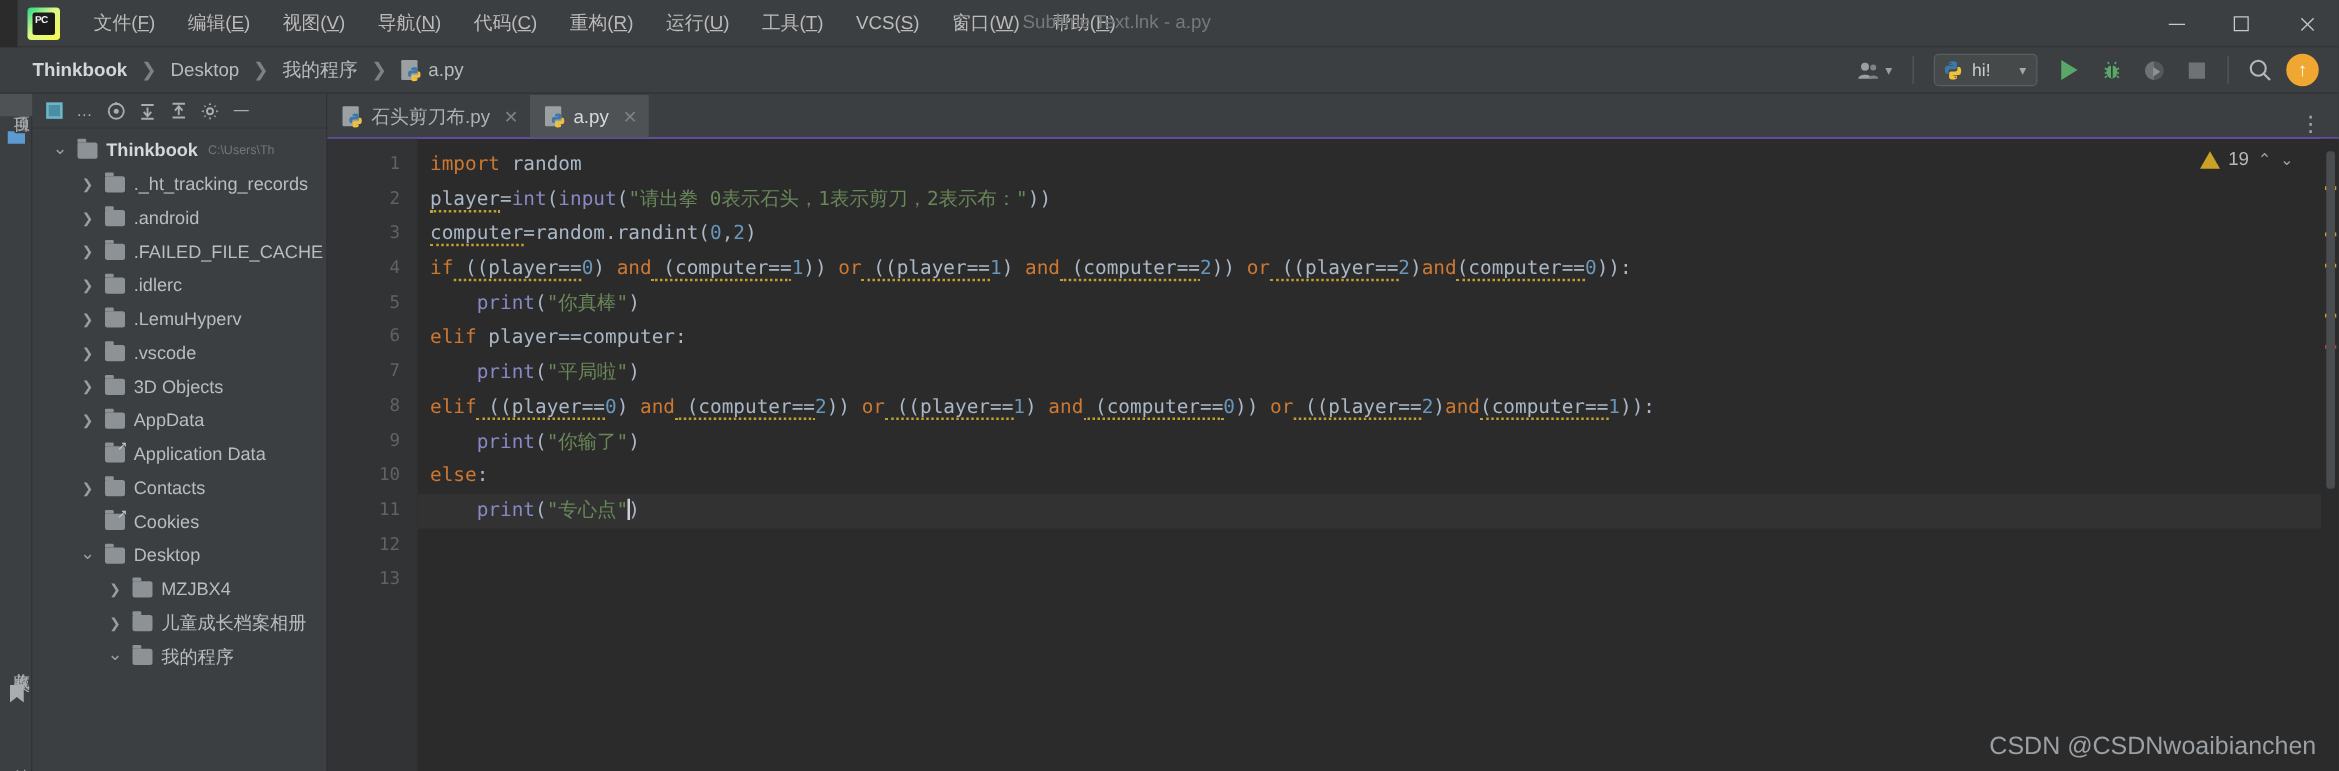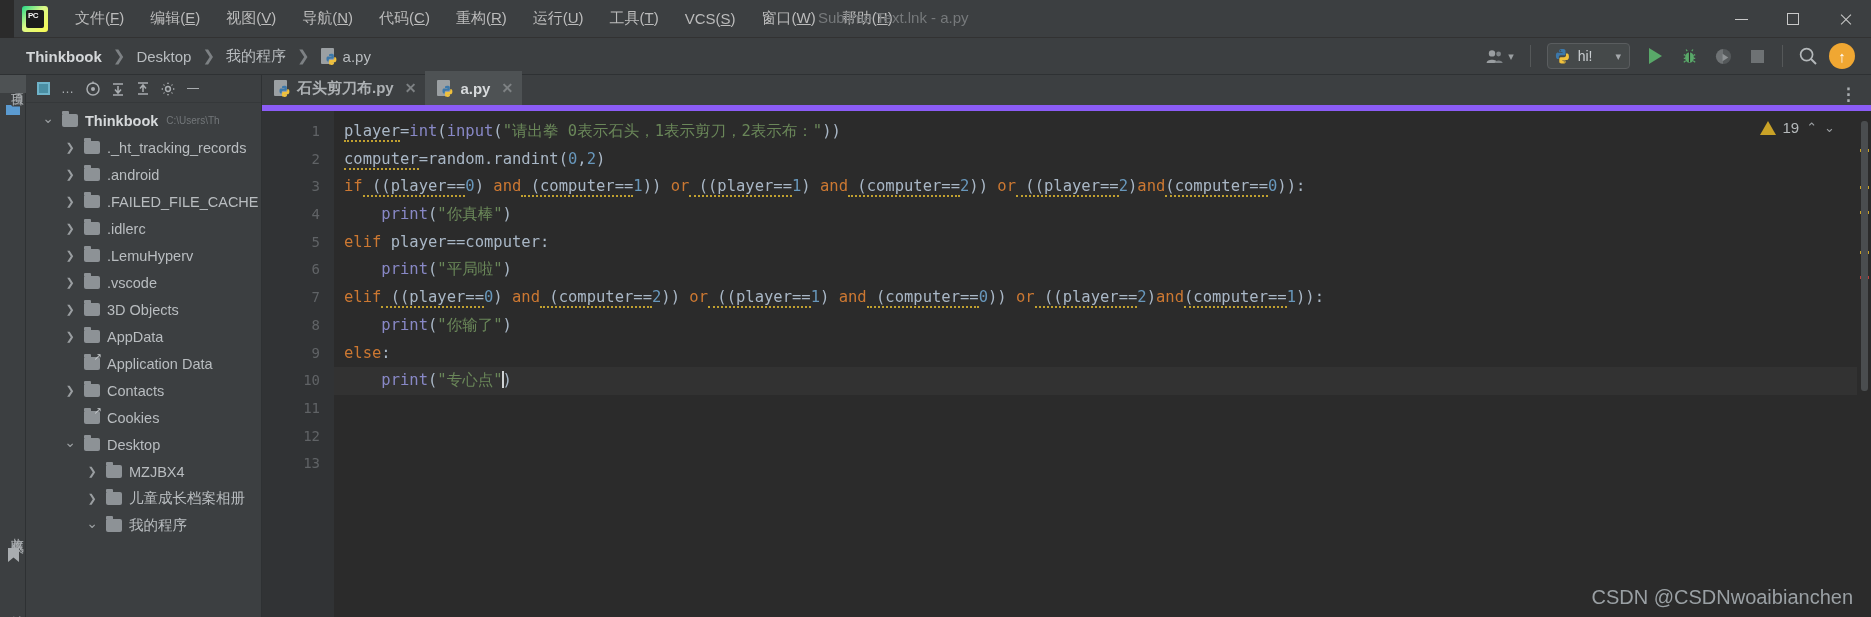--- a/index.html
+++ b/index.html
@@ -142,22 +142,21 @@
   .folder-ico.link:after {
     content:'↗'; position:absolute; right:-2px; top:-6px; color:#c9cdd0; font-size:10px;
   }
   .tree-label.bold { font-weight: bold; color: #d6d9db; }
   .tree-path { color: #73777a; margin-left: 8px; font-size: 10px; }
 
   
   .tabbar {
     position: absolute; left: 262px; top: 75px; width: 1609px; height: 36px;
     background: #3c3f41; display: flex; align-items: flex-end;
-    border-bottom: 6px solid #8b5cf6;
-    font-weight: bold;
+    border-bottom: 1px solid #8b5cf6;
   }
   .tab {
     display: flex; align-items: center; gap: 7px; height: 34px;
     padding: 0 9px 0 12px; color: #adb1b4; font-size: 15px; white-space: nowrap;
   }
   .tab.active { background: #4e5254; color: #d7dadc; }
   .tab .close-x { color: #7e8284; font-size: 14px; margin-left: 4px; }
   .py-ico {
     width: 16px; height: 17px; position: relative; flex: 0 0 16px;
   }
@@ -527,20 +526,21 @@
         <div class="ln">6</div>
         <div class="ln">7</div>
         <div class="ln">8</div>
         <div class="ln">9</div>
         <div class="ln">10</div>
         <div class="ln">11</div>
         <div class="ln">12</div>
         <div class="ln">13</div>
       </div>
     <div class="code-area" id="codearea">
+        <div class="code-line"><span class="k-kw">import</span><span class="k-id"> random</span></div>
         <div class="code-line"><span class="k-id k-warn">player</span><span class="k-id">=</span><span class="k-fn">int</span><span class="k-id">(</span><span class="k-fn">input</span><span class="k-id">(</span><span class="k-str">"请出拳 0表示石头，1表示剪刀，2表示布："</span><span class="k-id">))</span></div>
         <div class="code-line"><span class="k-id k-warn">computer</span><span class="k-id">=</span><span class="k-id">random</span><span class="k-id">.randint(</span><span class="k-num">0</span><span class="k-id">,</span><span class="k-num">2</span><span class="k-id">)</span></div>
         <div class="code-line"><span class="k-kw">if</span><span class="k-id k-warn"> ((player==</span><span class="k-num">0</span><span class="k-id">) </span><span class="k-kw">and</span><span class="k-id k-warn"> (computer==</span><span class="k-num">1</span><span class="k-id">)) </span><span class="k-kw">or</span><span class="k-id k-warn"> ((player==</span><span class="k-num">1</span><span class="k-id">) </span><span class="k-kw">and</span><span class="k-id k-warn"> (computer==</span><span class="k-num">2</span><span class="k-id">)) </span><span class="k-kw">or</span><span class="k-id k-warn"> ((player==</span><span class="k-num">2</span><span class="k-id">)</span><span class="k-kw">and</span><span class="k-id k-warn">(computer==</span><span class="k-num">0</span><span class="k-id">)):</span></div>
         <div class="code-line"><span class="k-id">    </span><span class="k-fn">print</span><span class="k-id">(</span><span class="k-str">"你真棒"</span><span class="k-id">)</span></div>
         <div class="code-line"><span class="k-kw">elif</span><span class="k-id"> player==computer:</span></div>
         <div class="code-line"><span class="k-id">    </span><span class="k-fn">print</span><span class="k-id">(</span><span class="k-str">"平局啦"</span><span class="k-id">)</span></div>
         <div class="code-line"><span class="k-kw">elif</span><span class="k-id k-warn"> ((player==</span><span class="k-num">0</span><span class="k-id">) </span><span class="k-kw">and</span><span class="k-id k-warn"> (computer==</span><span class="k-num">2</span><span class="k-id">)) </span><span class="k-kw">or</span><span class="k-id k-warn"> ((player==</span><span class="k-num">1</span><span class="k-id">) </span><span class="k-kw">and</span><span class="k-id k-warn"> (computer==</span><span class="k-num">0</span><span class="k-id">)) </span><span class="k-kw">or</span><span class="k-id k-warn"> ((player==</span><span class="k-num">2</span><span class="k-id">)</span><span class="k-kw">and</span><span class="k-id k-warn">(computer==</span><span class="k-num">1</span><span class="k-id">)):</span></div>
         <div class="code-line"><span class="k-id">    </span><span class="k-fn">print</span><span class="k-id">(</span><span class="k-str">"你输了"</span><span class="k-id">)</span></div>
         <div class="code-line"><span class="k-kw">else</span><span class="k-id">:</span></div>
         <div class="code-line caret-line"><span class="k-id">    </span><span class="k-fn">print</span><span class="k-id">(</span><span class="k-str">"专心点"</span><span class="caret"></span><span class="k-id">)</span></div>

